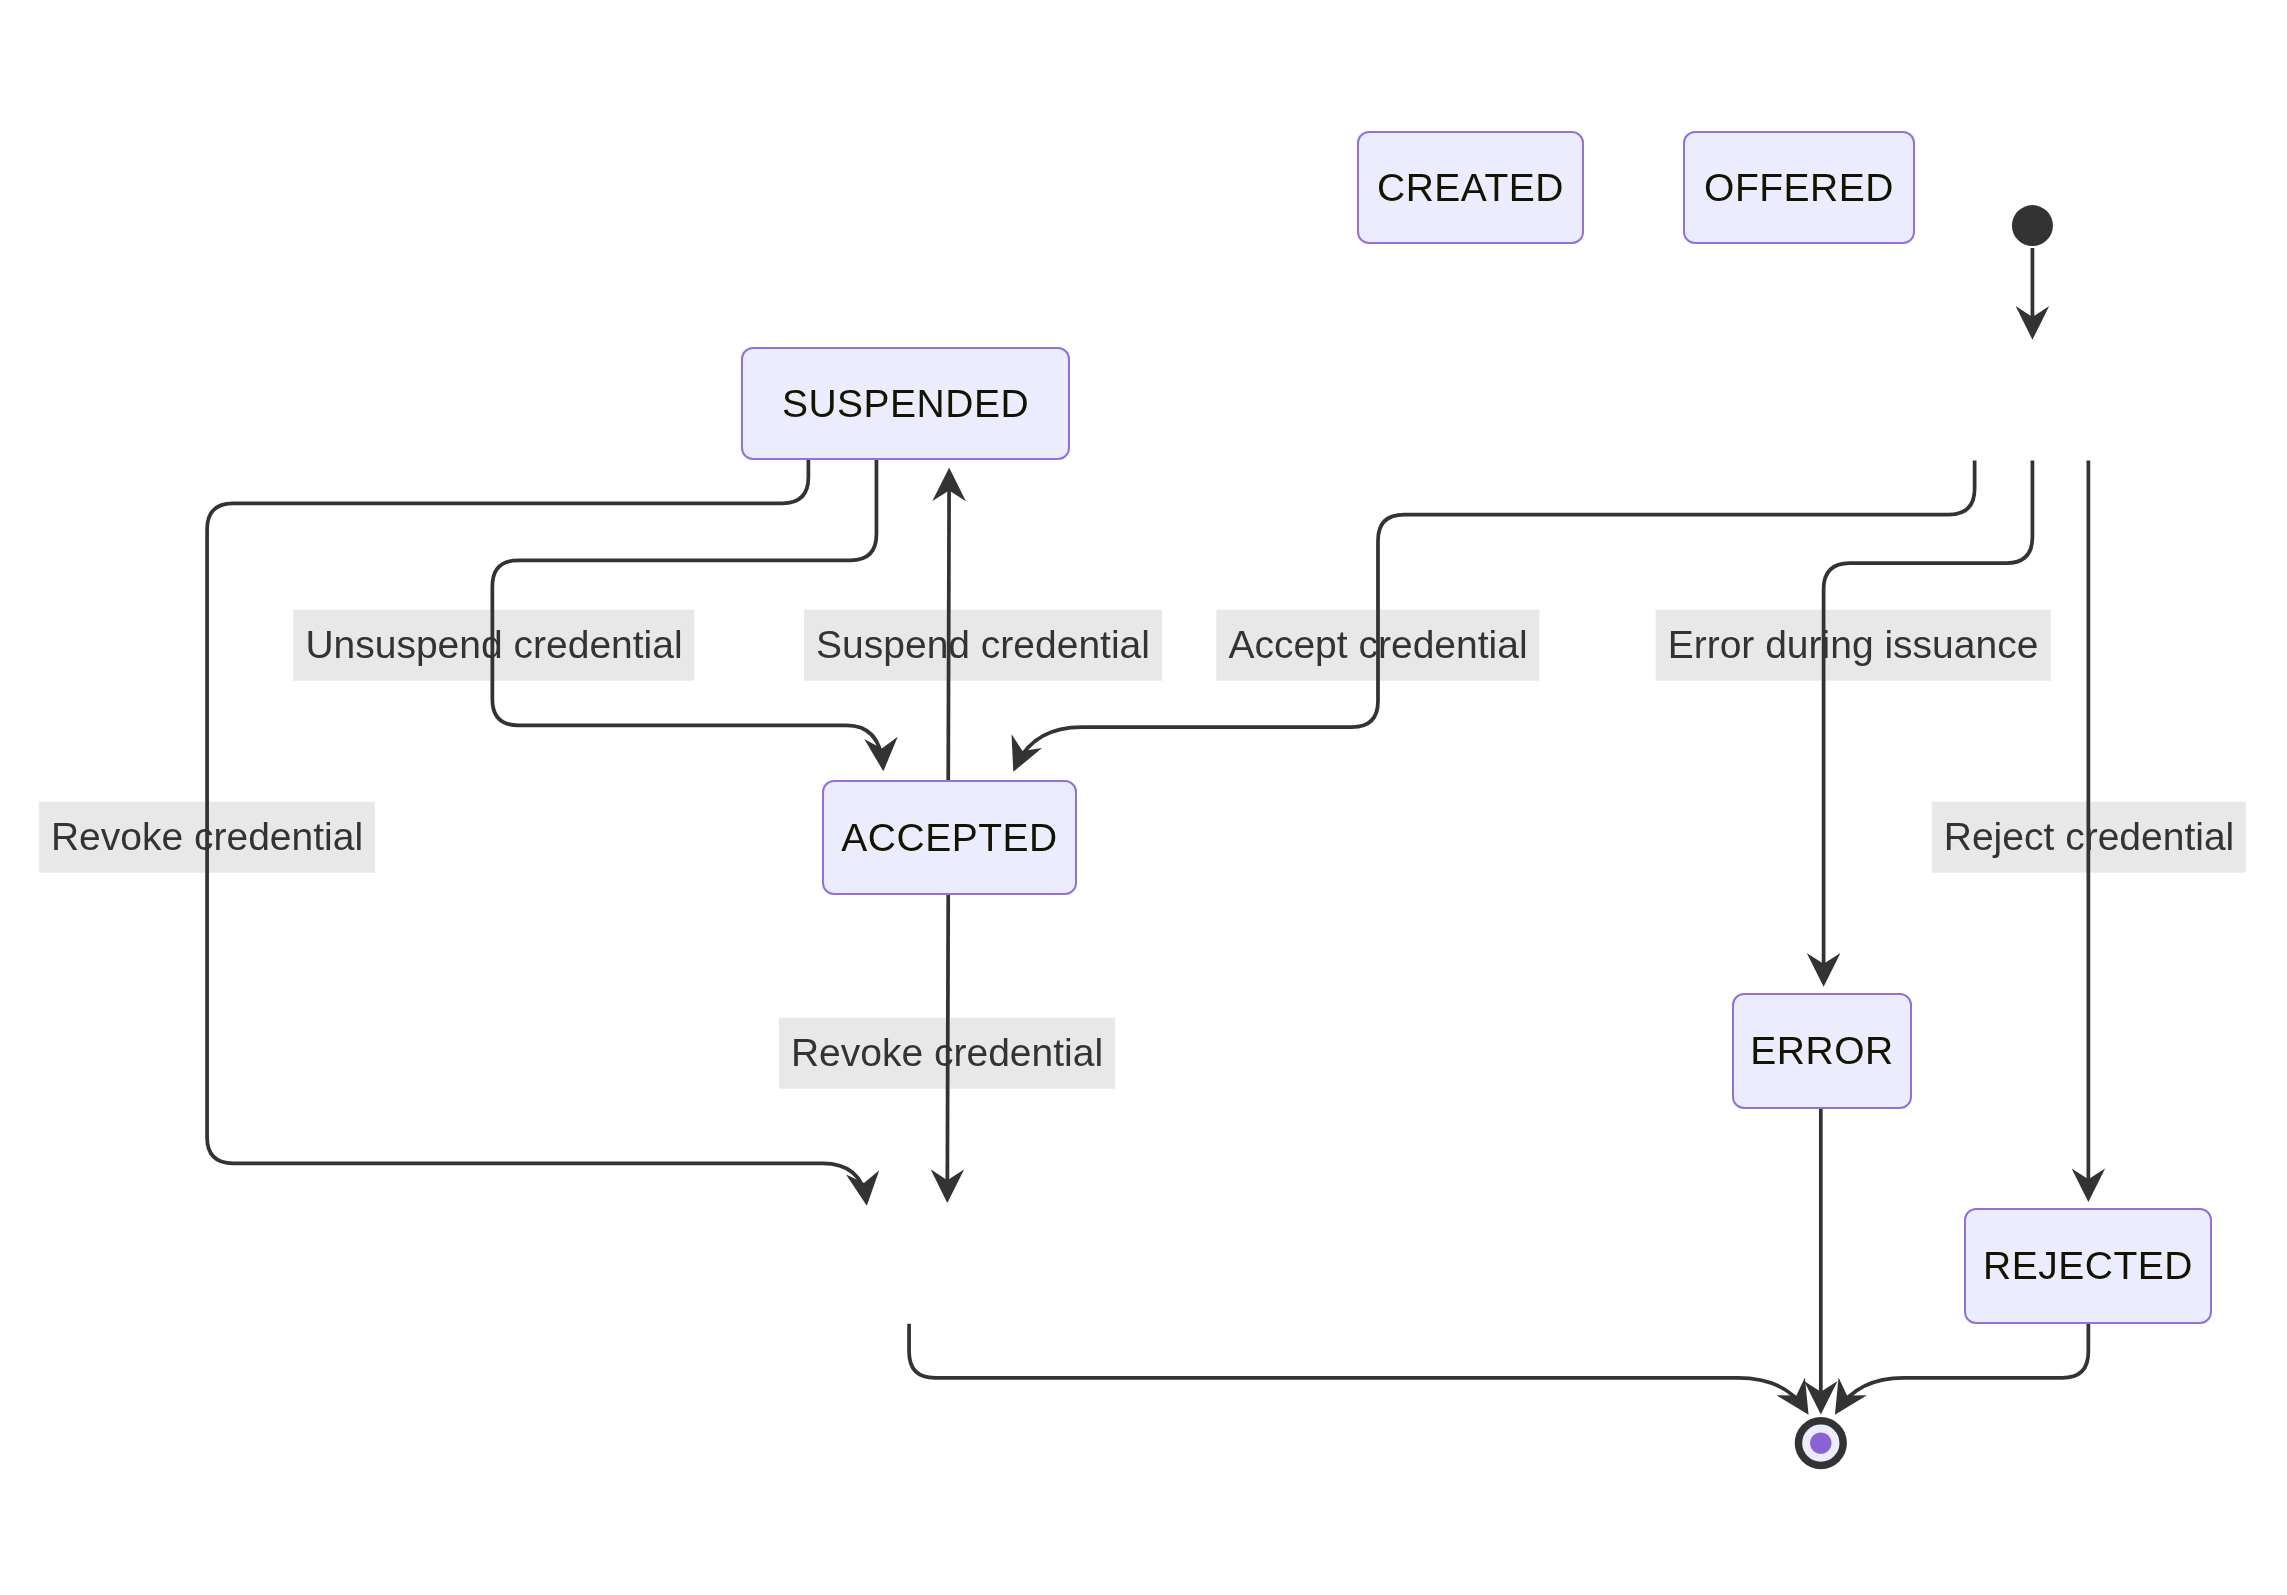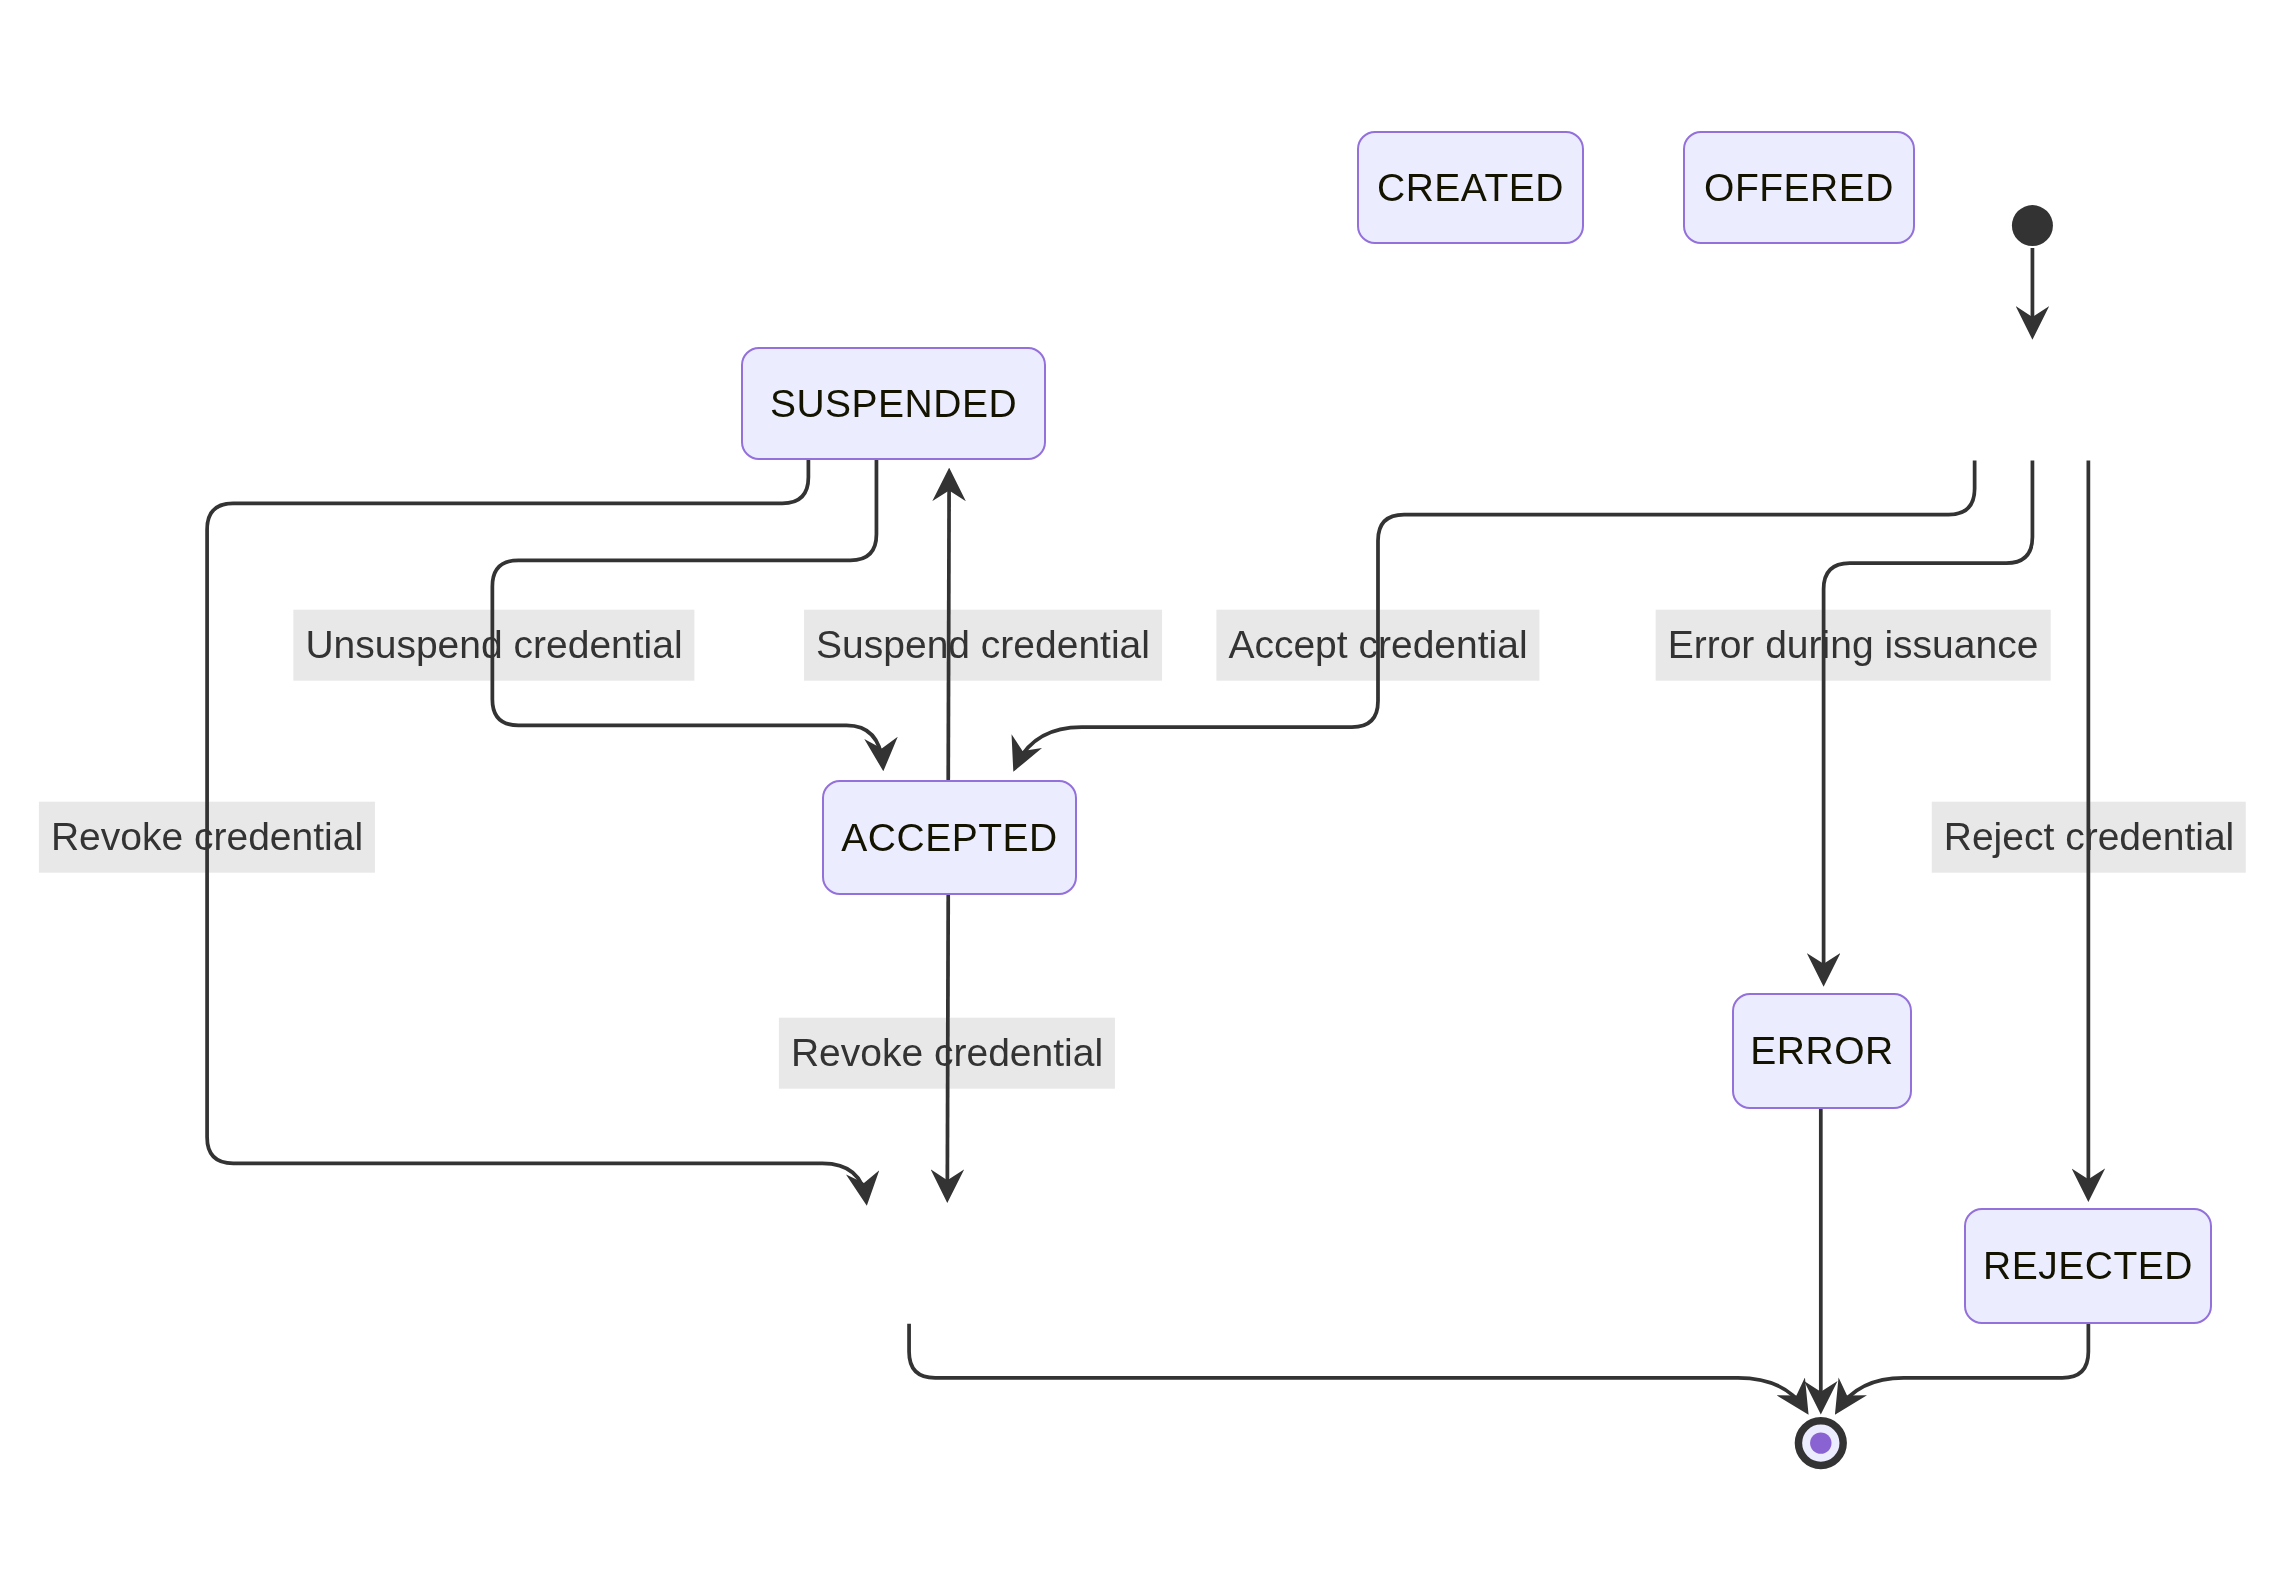--- a/index.html
+++ b/index.html
@@ -25,21 +25,21 @@
   .edges-layer{position:absolute;left:0;top:0;z-index:2;pointer-events:none;}
   .edge{stroke:var(--edge_line);stroke-width:4;fill:none;}
   .arrow-head{fill:var(--edge_line);}
   .start-dot{fill:var(--start_marker);}
   .final-outer{fill:var(--final_fill);stroke:var(--final_ring);stroke-width:8;}
   .final-inner{fill:var(--final_inner);}
   .state-node{
     position:absolute;z-index:3;
     background:var(--node_fill);
     border:2.8px solid var(--node_border);
-    border-radius:18px;
+    border-radius:12px;
     display:flex;align-items:center;justify-content:center;
     box-sizing:border-box;
   }
   .state-node .node-label{
     color:var(--node_text);
     font-size:39px;
     letter-spacing:0.5px;
     white-space:nowrap;
   }
   .edge-label{
@@ -105,21 +105,21 @@
 
   <div class="state-node" style="left:1357px;top:131px;width:227px;height:113px;">
     <span class="node-label">CREATED</span>
   </div>
 
   <div class="state-node" style="left:1683px;top:131px;width:232px;height:113px;">
     <span class="node-label">OFFERED</span>
   </div>
 
 
-  <div class="state-node" style="left:741px;top:347px;width:305px;height:113px;">
+  <div class="state-node" style="left:741px;top:347px;width:329px;height:113px;">
     <span class="node-label">SUSPENDED</span>
   </div>
 
   <div class="state-node" style="left:822px;top:780px;width:255px;height:115px;">
     <span class="node-label">ACCEPTED</span>
   </div>
 
   <div class="state-node" style="left:1732px;top:993px;width:180px;height:116px;">
     <span class="node-label">ERROR</span>
   </div>

